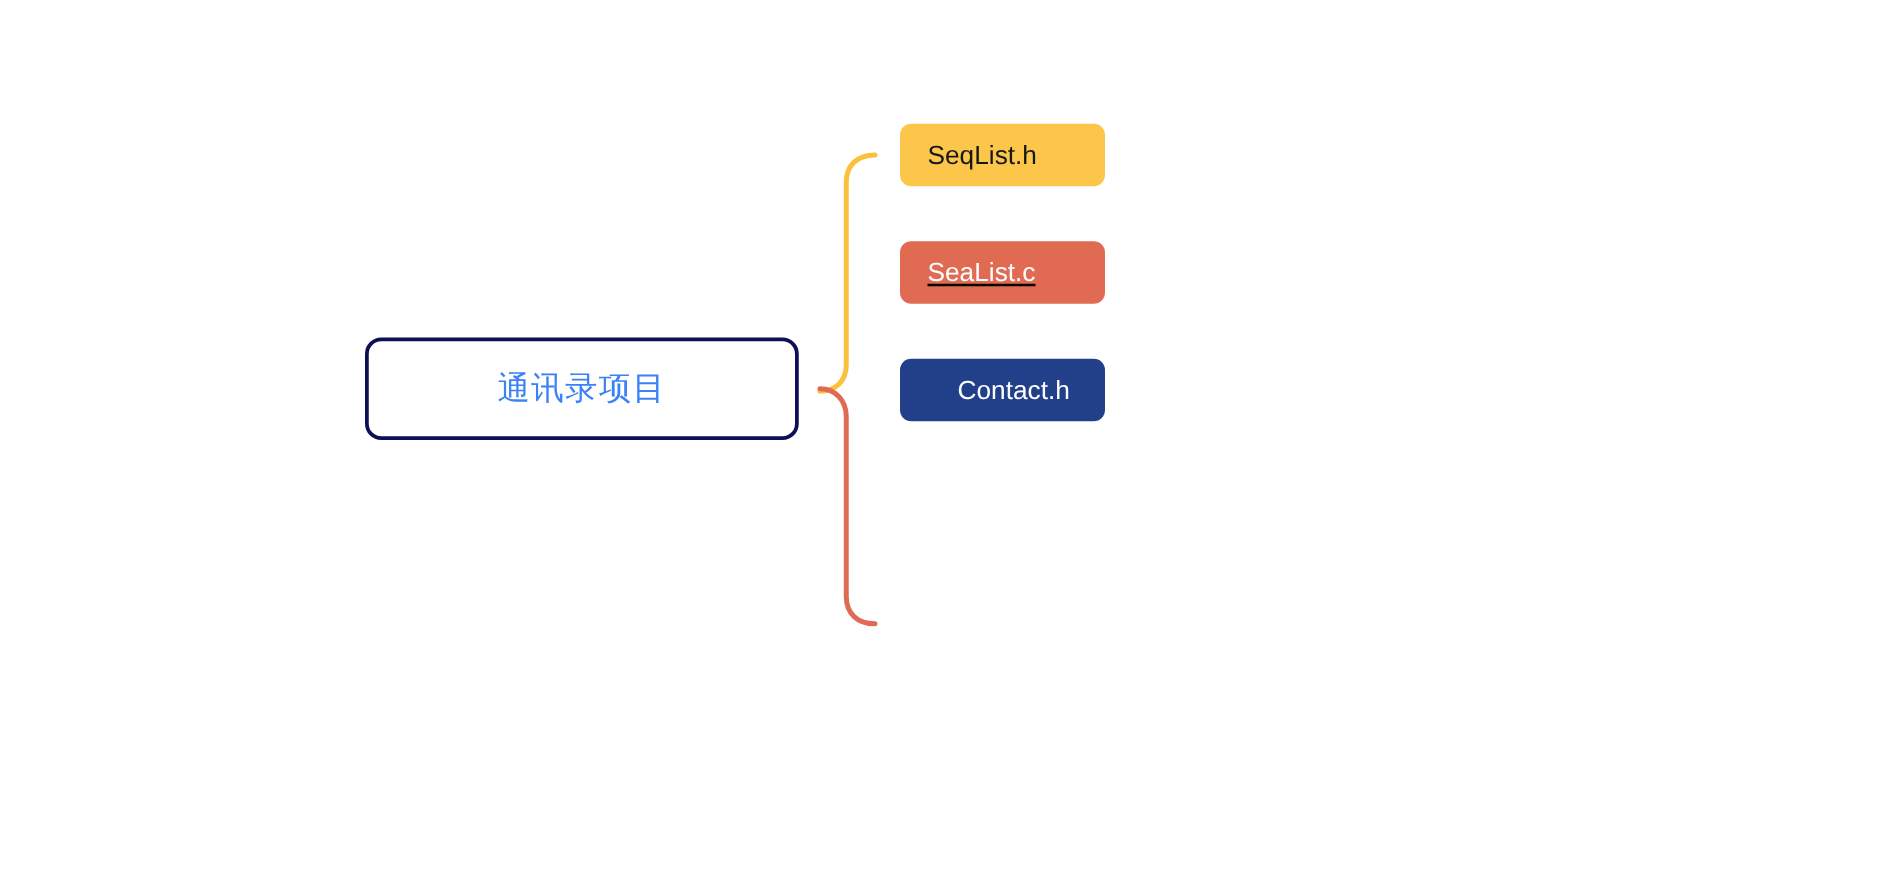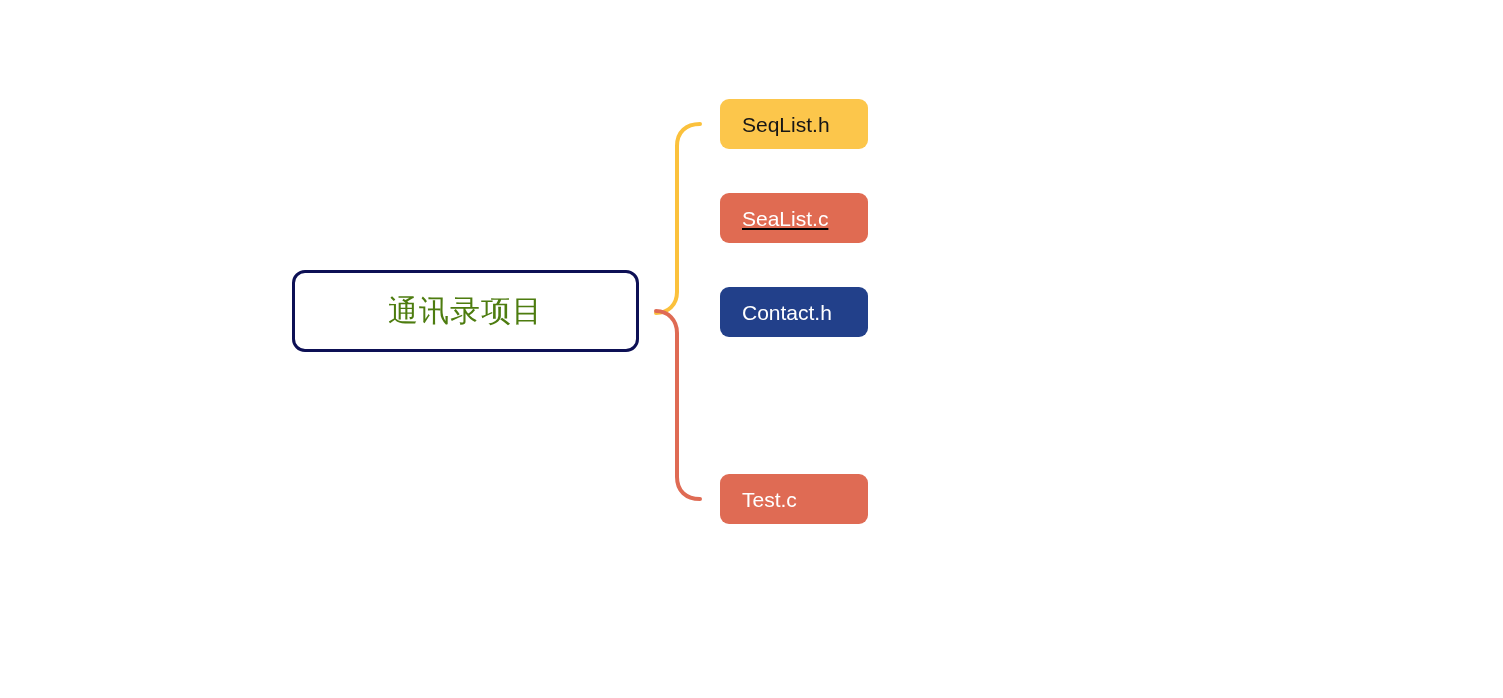--- a/index.html
+++ b/index.html
@@ -38,33 +38,33 @@
     height: 82px;
     box-sizing: border-box;
     border: 3px solid #0d1055;
     border-radius: 13px;
     background: #ffffff;
     display: flex;
     align-items: center;
     justify-content: center;
   }
   .root-label {
-    font-size: 30px;
+    font-size: 26px;
     line-height: 1;
-    color: #4d7c0f;
+    color: #3b82f6;
     letter-spacing: 1px;
-    font-family: Liberation Sans, sans-serif;
+    font-family: Liberation Serif, serif;
     white-space: nowrap;
   }
 
   
   .child-node {
     position: absolute;
     left: 720px;
-    width: 148px;
+    width: 164px;
     height: 50px;
     border-radius: 9px;
     display: flex;
     align-items: center;
     box-sizing: border-box;
     padding-left: 22px;
   }
   .child-label {
     font-size: 21px;
     line-height: 1;
@@ -96,21 +96,18 @@
 
   <div class="child-node" style="top:99px;  background:#fcc64b;">
     <span class="child-label" style="color:#161616;">SeqList.h</span>
   </div>
 
   <div class="child-node" style="top:193px; background:#e06b52;text-decoration:underline;">
     <span class="child-label" style="color:#ffffff;">SeaList.c</span>
   </div>
 
   <div class="child-node" style="top:287px; background:#22408a;">
-    <span class="child-label" style="color:#ffffff;">Contact.h</span>
+    <span class="child-label" style="color:#ffffff;margin-left:24px;">Contact.h</span>
   </div>
 
 
-  <div class="child-node" style="top:474px; background:#df6b54;">
-    <span class="child-label" style="color:#ffffff;">Test.c</span>
-  </div>
 
 </div>
 
 </body></html>

